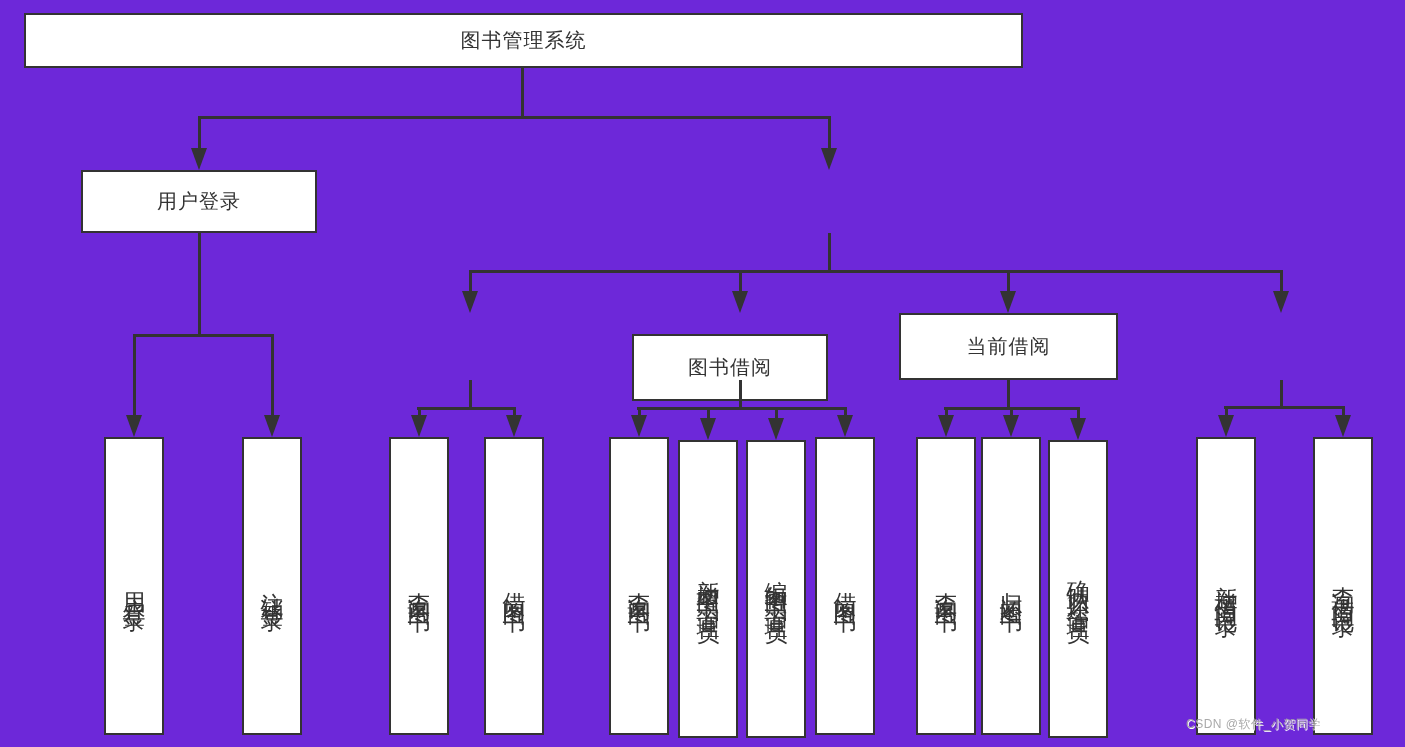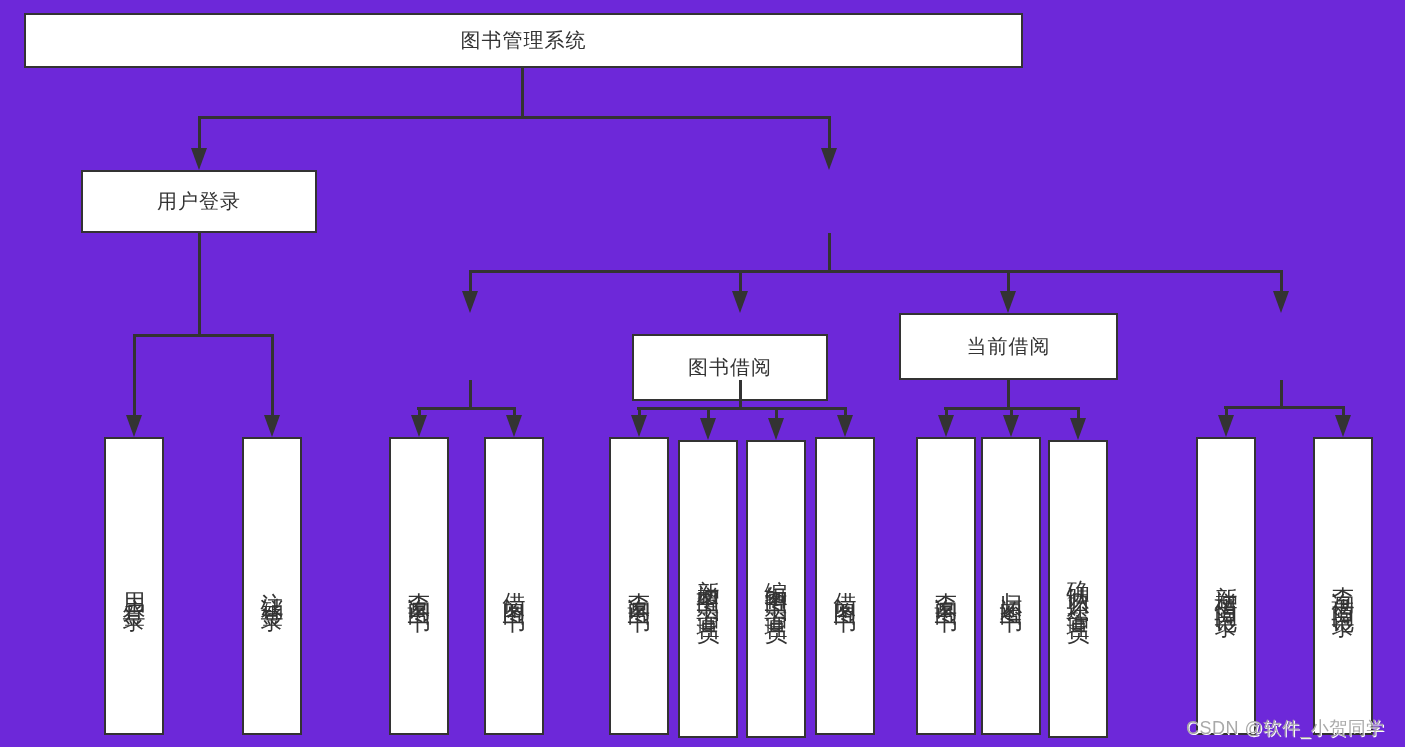--- a/index.html
+++ b/index.html
@@ -30,21 +30,21 @@
   .arrow{
     position:absolute;
     width:0;height:0;
     border-left:8px solid transparent;
     border-right:8px solid transparent;
     border-top:22px solid #333333;
   }
   .watermark{
     position:absolute;
     left:1186px;top:716px;
-    font-size:18px;
+    font-size:12px;
     color:#a9a9a9;
     letter-spacing:0.5px;
     text-shadow:1px 1px 0 #ffffff;
     white-space:nowrap;
     z-index:5;
   }
 </style>
 </head>
 <body>
 

